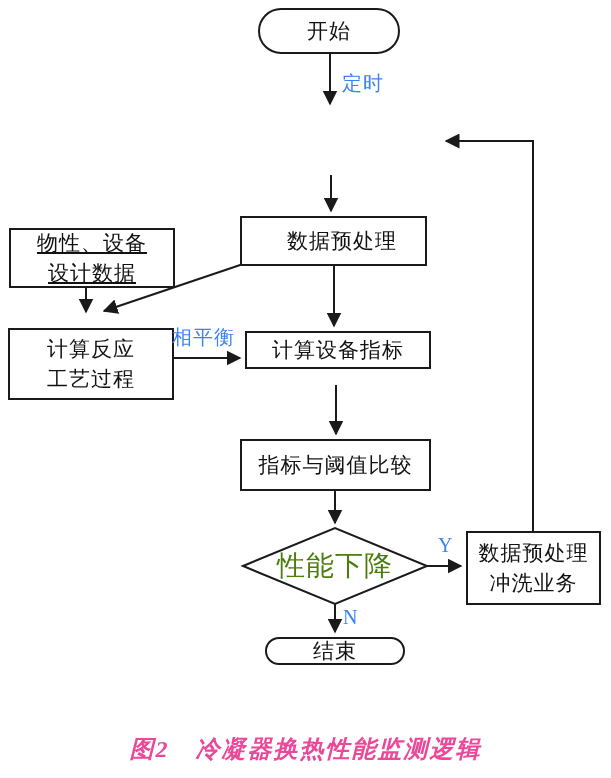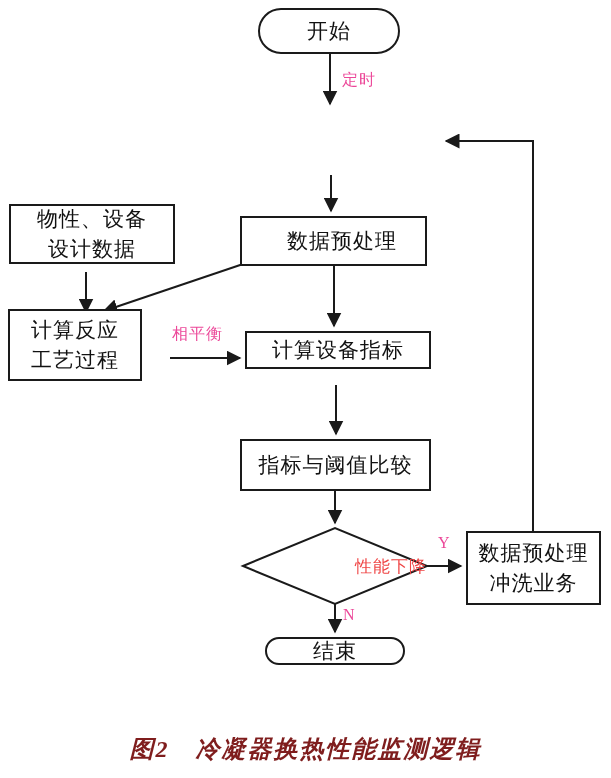--- a/index.html
+++ b/index.html
@@ -24,29 +24,29 @@
     line-height:30px;
     color:#111111;
     text-align:center;
     letter-spacing:1px;
   }
   .stadium{border-radius:24px;}
   .diamond-label{
     position:absolute;
     display:flex;
     align-items:center;
-    justify-content:flex-end;
-    font-size:17px;
-    color:#ef4444;
+    justify-content:center;
+    font-size:28px;
+    color:#4d7c0f;
     letter-spacing:1px;
   }
   .edge-label{
     position:absolute;
-    font-size:16px;
-    color:#ec4899;
+    font-size:20px;
+    color:#3b82f6;
     letter-spacing:1px;
     white-space:nowrap;
   }
   .caption{
     position:absolute;
     left:0;right:0;
     top:733px;
     text-align:center;
     font-size:24px;
     font-style:italic;
@@ -93,26 +93,26 @@
 
   <div class="box stadium" style="left:258px;top:8px;width:142px;height:46px;">
     <span>开始</span>
   </div>
 
 
   <div class="box" style="left:240px;top:216px;width:187px;height:50px;padding-left:17px;">
     <span>数据预处理</span>
   </div>
 
-  <div class="box" style="left:9px;top:204px;width:166px;height:60px;">
+  <div class="box" style="left:9px;top:228px;width:166px;height:60px;text-decoration:underline;">
     <span>物性、设备</span>
     <span>设计数据</span>
   </div>
 
-  <div class="box" style="left:8px;top:309px;width:134px;height:72px;">
+  <div class="box" style="left:8px;top:328px;width:166px;height:72px;">
     <span>计算反应</span>
     <span>工艺过程</span>
   </div>
 
   <div class="box" style="left:245px;top:331px;width:186px;height:38px;">
     <span>计算设备指标</span>
   </div>
 
   <div class="box" style="left:240px;top:439px;width:191px;height:52px;">
     <span>指标与阈值比较</span>
@@ -132,15 +132,15 @@
   </div>
 
   <div class="edge-label" style="left:342px;top:70px;">定时</div>
 
   <div class="edge-label" style="left:172px;top:324px;">相平衡</div>
 
   <div class="edge-label" style="left:438px;top:534px;">Y</div>
 
   <div class="edge-label" style="left:343px;top:606px;">N</div>
 
-  <div class="caption" style="color: #7f1d1d;">图2　冷凝器换热性能监测逻辑</div>
+  <div class="caption" style="color: #ec4899;">图2　冷凝器换热性能监测逻辑</div>
 
 </div>
 
 </body></html>

